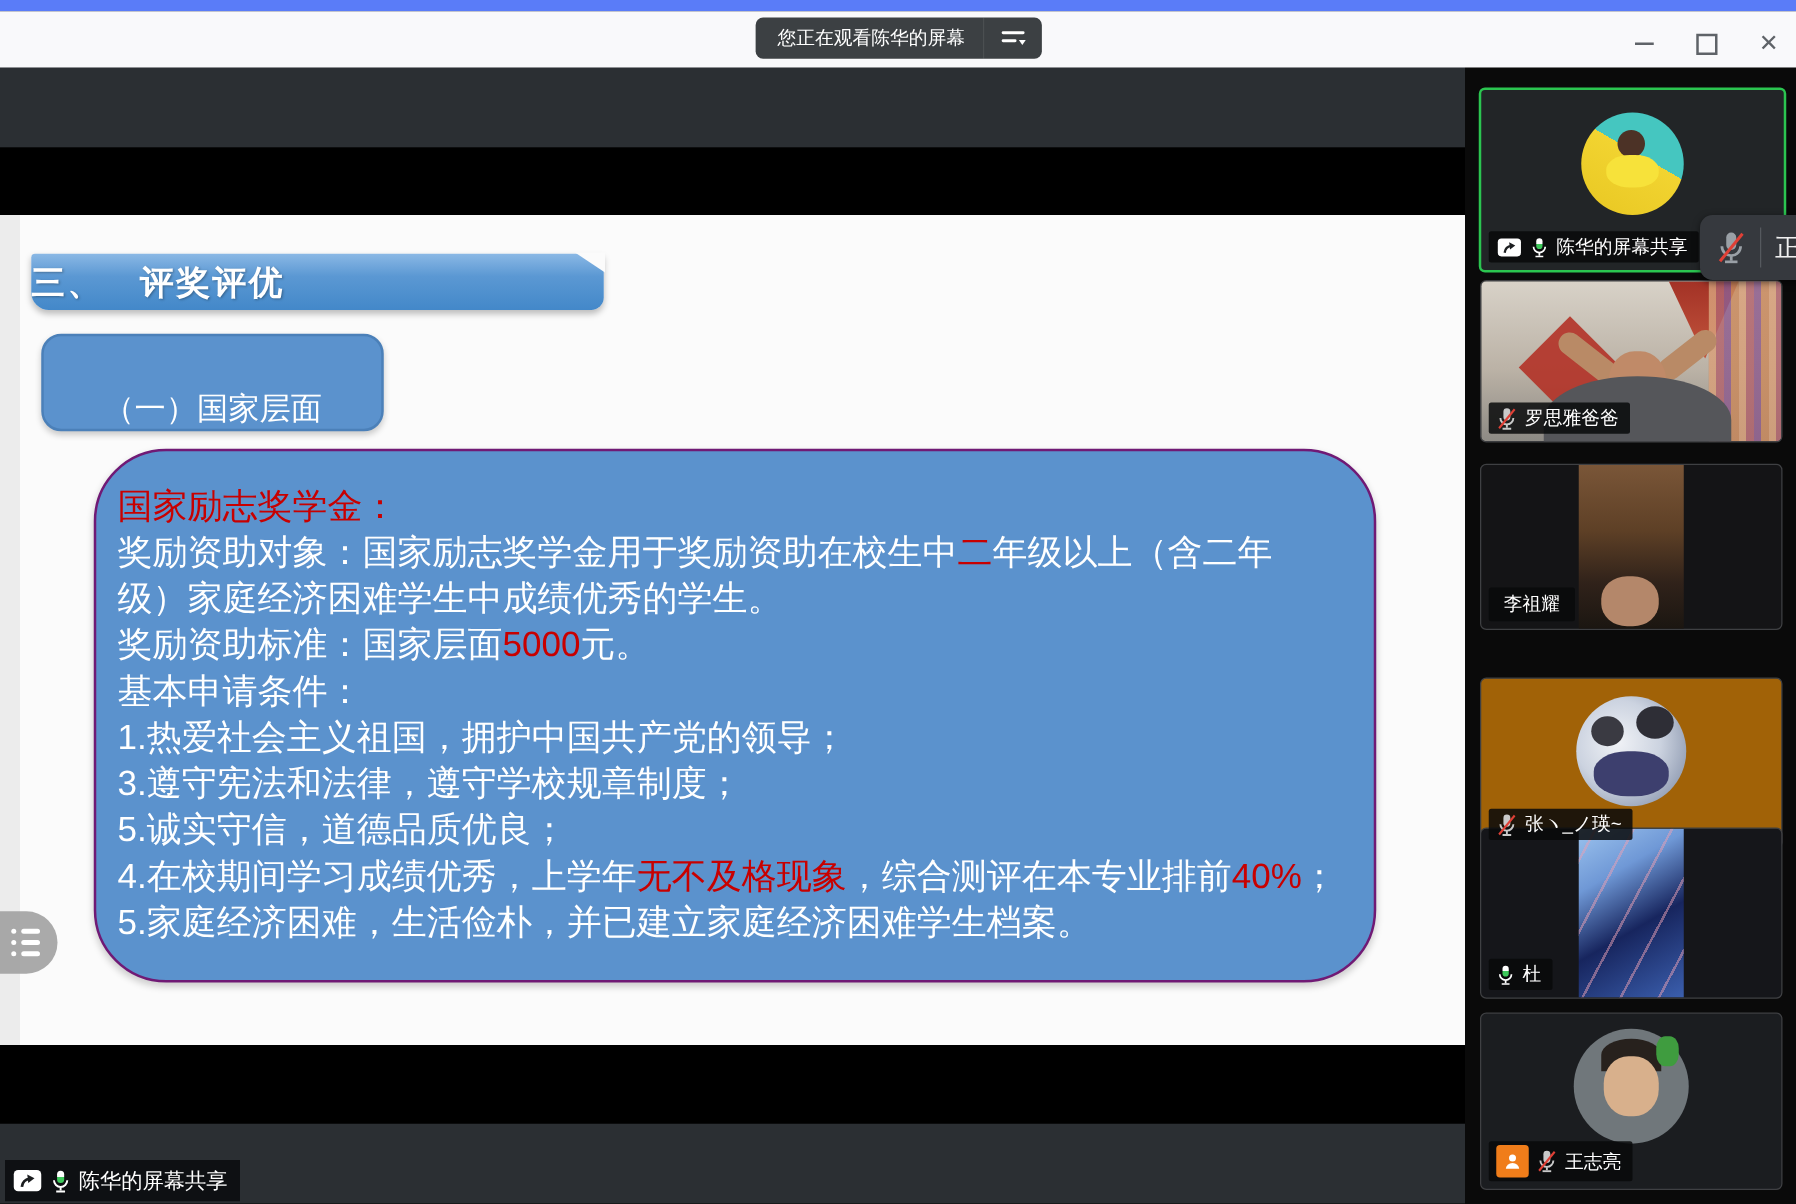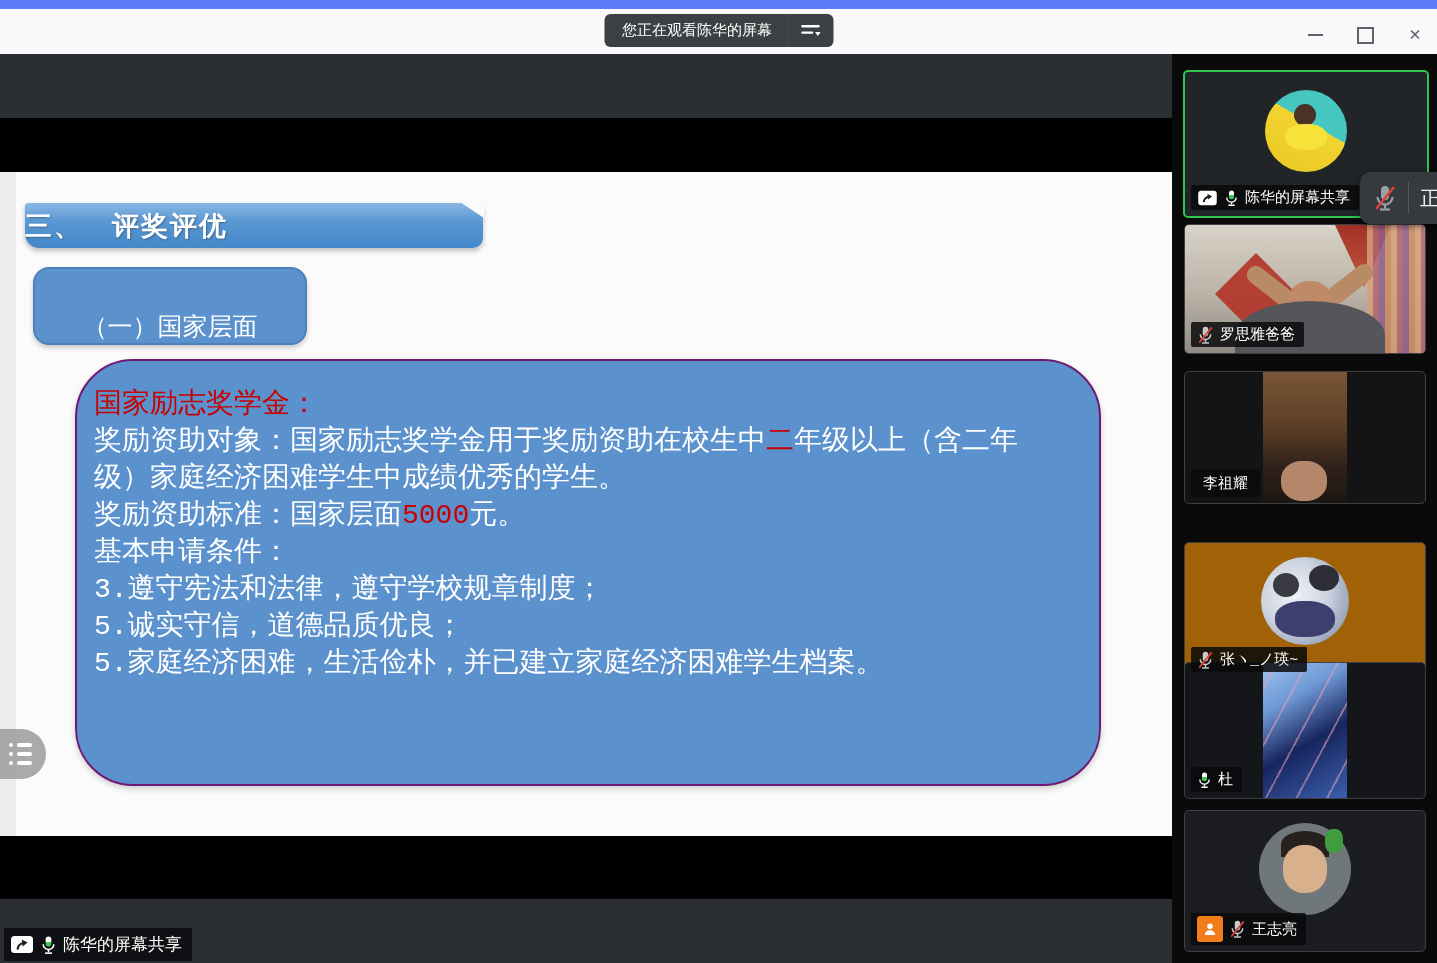--- a/index.html
+++ b/index.html
@@ -1,18 +1,18 @@
 <!DOCTYPE html>
 <html><head>
 <meta charset="utf-8">
 <style>
   html,body{margin:0;padding:0;background:#000;}
   .screen{
     position:relative;width:1437px;height:963px;overflow:hidden;
-    font-family:Liberation Mono, monospace;
+    font-family:Liberation Sans, sans-serif;
     background:#0a0a0a;
   }
   
   .top-strip{position:absolute;left:0;top:0;width:1437px;height:9px;background:#5a7cf8;}
   .titlebar{position:absolute;left:0;top:9px;width:1437px;height:45px;background:#f9f9fb;border-bottom:1px solid #ececee;}
   .view-pill{
     position:absolute;left:50%;top:5px;transform:translateX(-50%);
     height:33px;background:#3c4043;color:#fff;border-radius:6px;
     display:flex;align-items:center;font-size:15px;cursor:default;
   }
@@ -193,22 +193,24 @@
       <span>（一）国家层面</span>
     </div>
 
     <div class="content-box">
       <div class="content-inner">
           <div class="slide-line"><span class="red">国家励志奖学金：</span></div>
           <div class="slide-line"><span>奖励资助对象：国家励志奖学金用于奖励资助在校生中</span><span class="red">二</span><span>年级以上（含二年</span></div>
           <div class="slide-line"><span>级）家庭经济困难学生中成绩优秀的学生。</span></div>
           <div class="slide-line"><span>奖励资助标准：国家层面</span><span class="red">5000</span><span>元。</span></div>
           <div class="slide-line"><span>基本申请条件：</span></div>
+          <div class="slide-line"><span>1.热爱社会主义祖国，拥护中国共产党的领导；</span></div>
           <div class="slide-line"><span>3.遵守宪法和法律，遵守学校规章制度；</span></div>
           <div class="slide-line"><span>5.诚实守信，道德品质优良；</span></div>
+          <div class="slide-line"><span>4.在校期间学习成绩优秀，上学年</span><span class="red">无不及格现象</span><span>，综合测评在本专业排前</span><span class="red">40%</span><span>；</span></div>
           <div class="slide-line"><span>5.家庭经济困难，生活俭朴，并已建立家庭经济困难学生档案。</span></div>
         </div>
     </div>
   </div>
 
   <div class="band-bk2"></div>
   <div class="band-dg2">
     <div class="share-label">
       <span class="icon">
         <svg width="24" height="19" viewBox="0 0 24 19">

